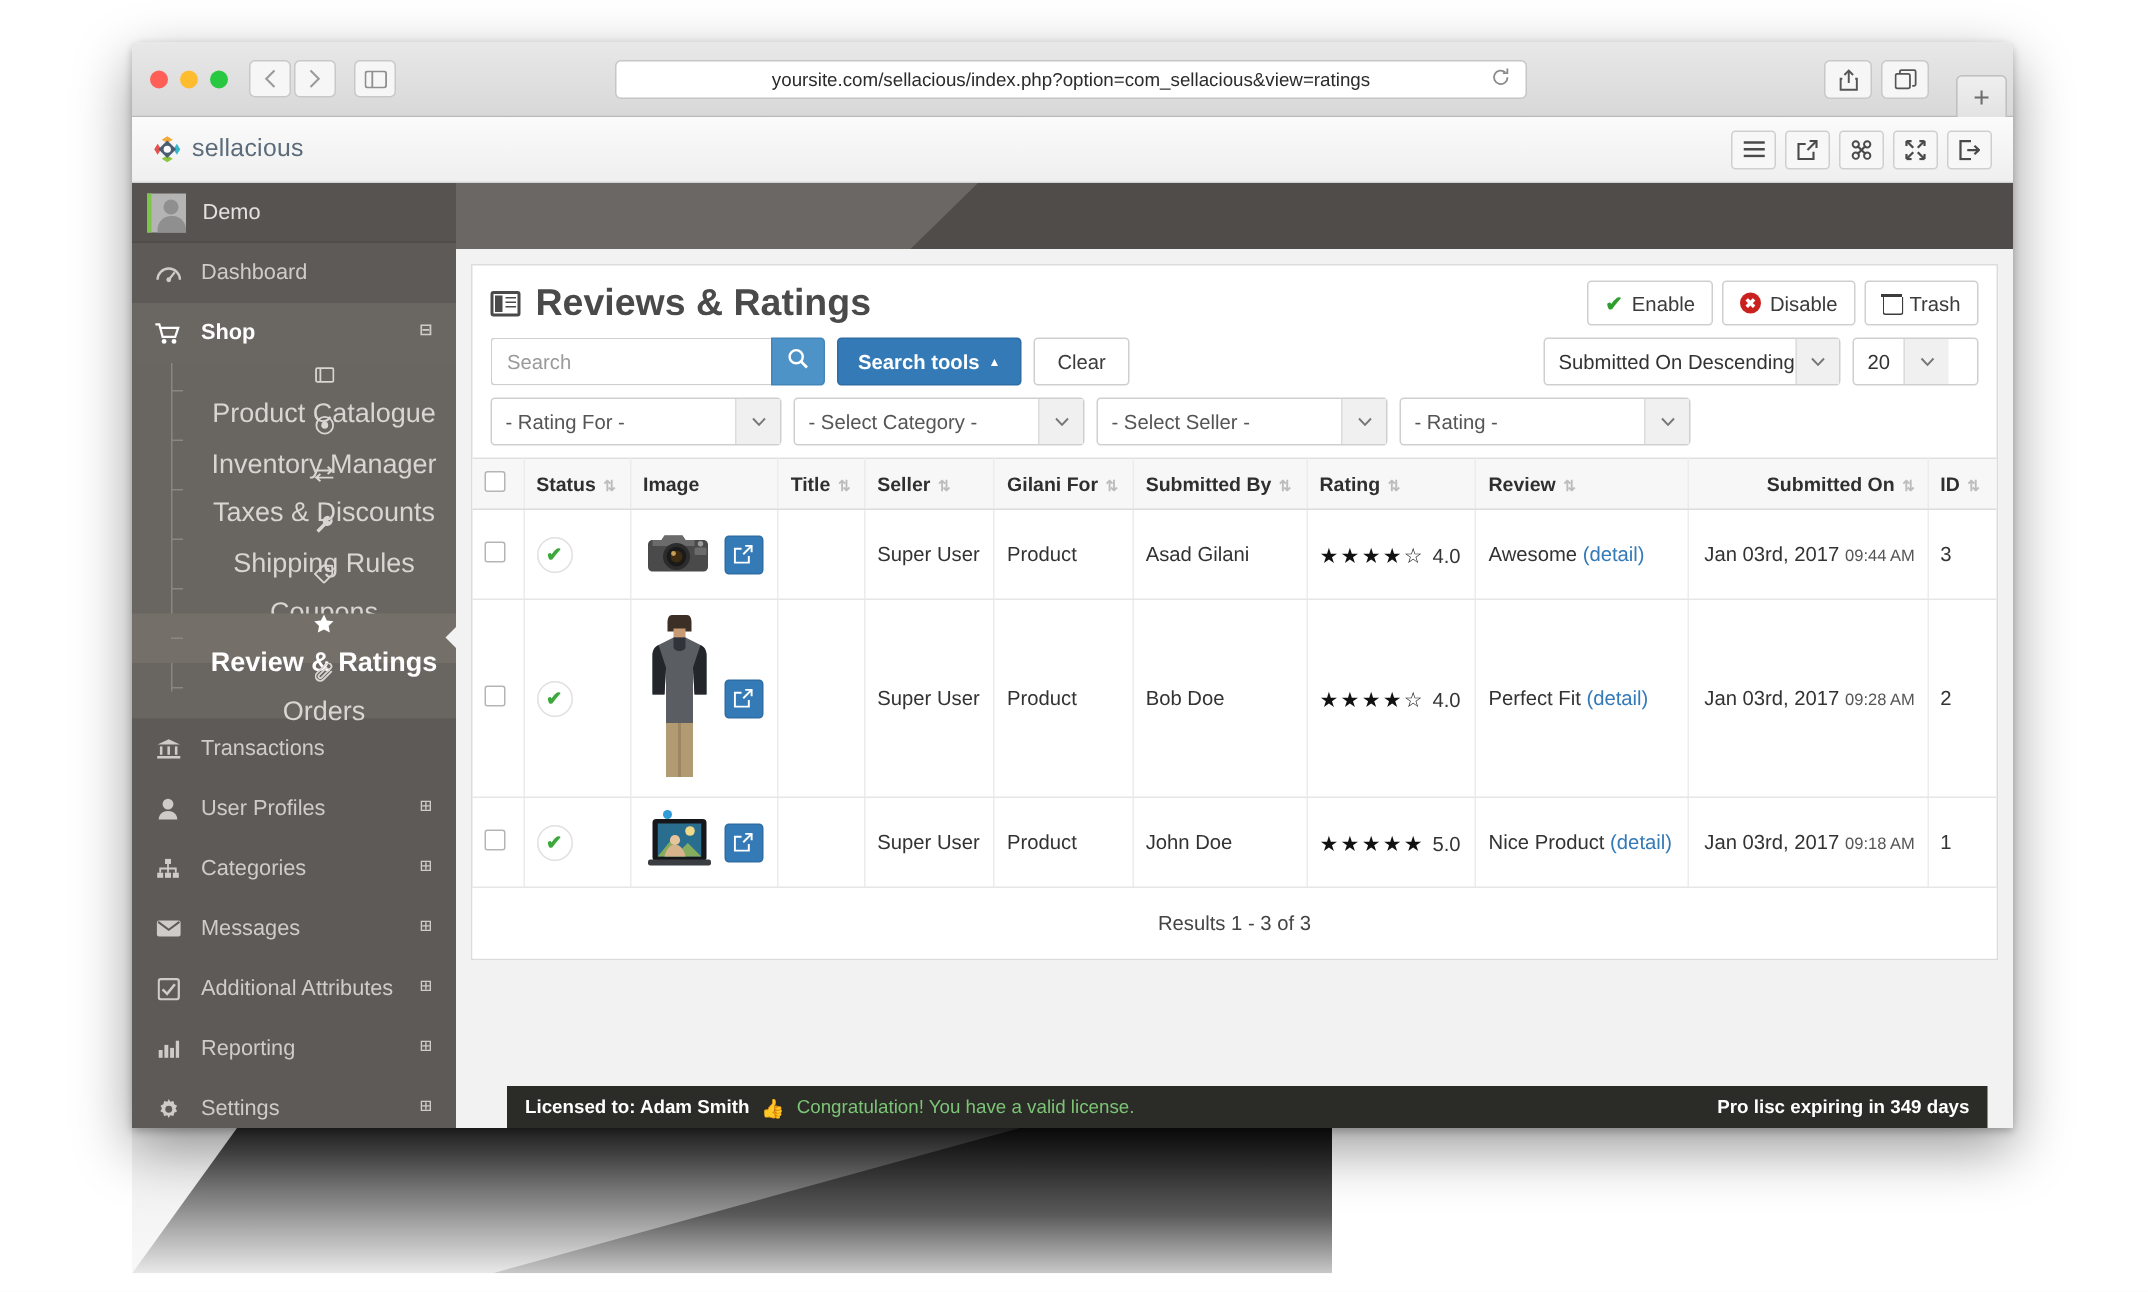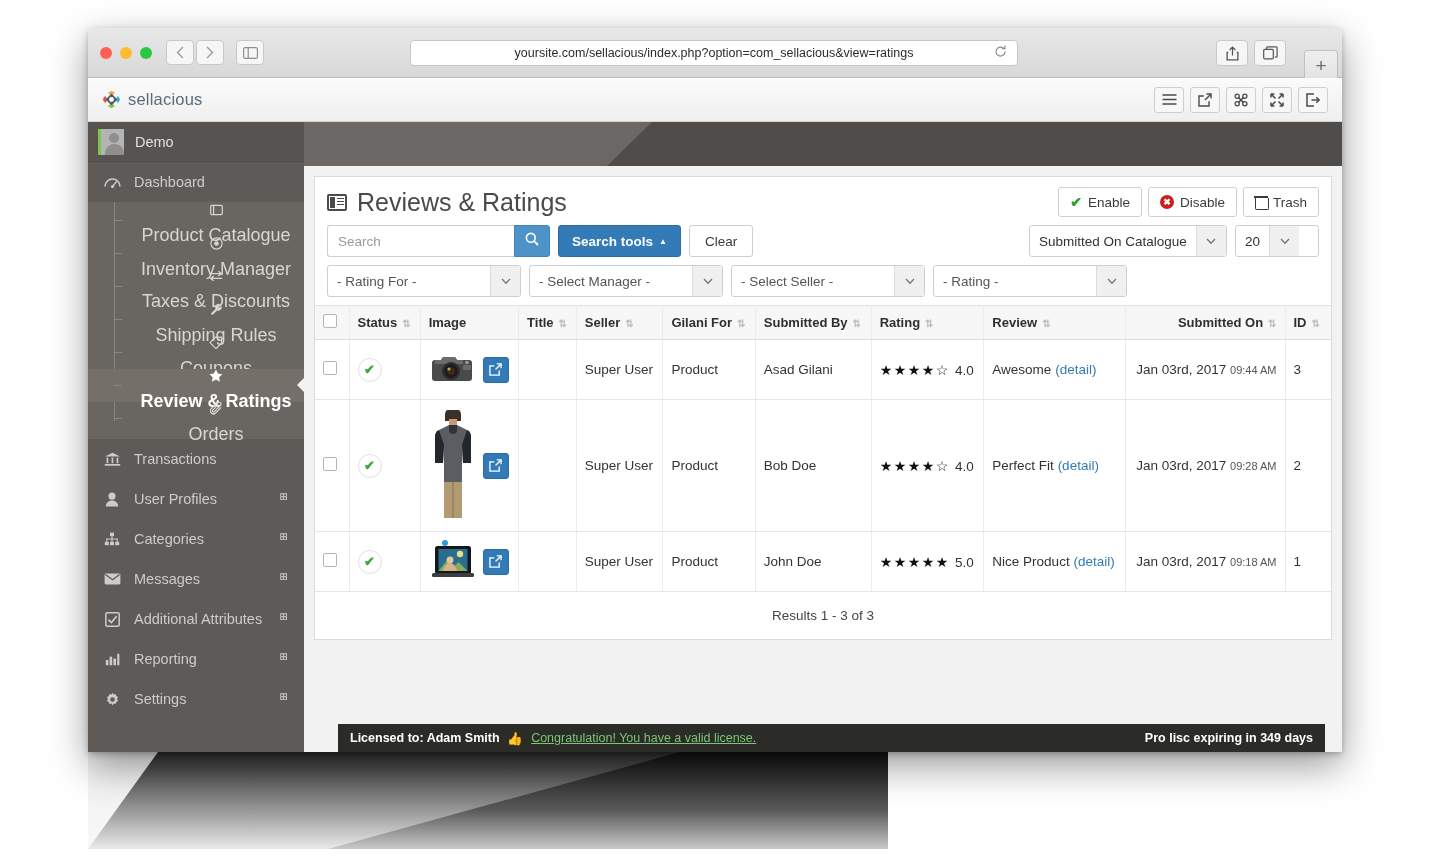--- a/index.html
+++ b/index.html
@@ -147,21 +147,21 @@
     background:#4f4c49;
     clip-path: polygon(55px 100%, 100px 0, 100% 0, 100% 100%);
   }
   .content { padding: 10px 10px 0 10px; }
   .card { background:#fff; border:1px solid #dcdcdc; }
 
   .pagehead {
     display:flex; align-items:center; padding: 10px 12px 8px 12px;
   }
   .pagetitle {
-    font-size: 25px; font-weight:normal; color:#4a4a4a;
+    font-size: 25px; font-weight:bold; color:#4a4a4a;
     display:flex; align-items:center; gap:10px;
   }
   .titleicon {
     width:20px;height:17px; border:2px solid #4a4a4a; border-radius:2px;
     display:block; position:relative;
   }
   .titleicon::before{
     content:""; position:absolute; left:1px; top:1px; width:5px; height:11px; background:#4a4a4a;
   }
   .titleicon::after{
@@ -262,21 +262,21 @@
   .tm { font-size:11px; color:#555; }
   .resultrow { text-align:center; padding: 16px; color:#444; font-size:13.5px; background:#fff; }
 
   
   .statusbar {
     position:absolute; left:216px; right:17px; bottom:0; height:28px;
     background:#2b2b27; display:flex; align-items:center; padding: 0 12px;
     color:#fff; font-size:12.5px; z-index:4;margin-left:34px;
   }
   .statusbar .lic { font-weight:bold; }
-  .statusbar .ok { color:#7cc576; margin-left:8px;text-decoration:underline; }
+  .statusbar .ok { color:#7cc576; margin-left:8px; }
   .statusbar .right { margin-left:auto; font-weight:bold; }
   .thumbsup { color:#7cc576; margin-left:8px; }
 
   
   .reflection {
     position:absolute; left:88px; top:752px; width:800px; height:97px;
     overflow:hidden;
   }
   .reflection .r1 {
     position:absolute; inset:0;
@@ -430,20 +430,31 @@
           <span class="ic">
             <svg width="17" height="14" viewBox="0 0 17 14">
                 <path d="M1 11.5a7.5 7.5 0 1 1 15 0" stroke="#cfcbc8" stroke-width="1.6" fill="none"></path>
                 <circle cx="8.5" cy="11.5" r="1.6" fill="#cfcbc8"></circle>
                 <line x1="8.5" y1="11.5" x2="12.5" y2="6.5" stroke="#cfcbc8" stroke-width="1.4"></line>
               </svg>
           </span>
           <span>Dashboard</span>
         </div>
 
+        <div class="navitem active-parent">
+          <span class="ic">
+            <svg width="18" height="15" viewBox="0 0 18 15">
+                <path d="M0.6 1.2h2.6l2.2 8.4h8.4l2-6H4.4" stroke="#fff" stroke-width="1.5" fill="none"></path>
+                <circle cx="6.4" cy="12.6" r="1.6" fill="#fff"></circle>
+                <circle cx="13" cy="12.6" r="1.6" fill="#fff"></circle>
+              </svg>
+          </span>
+          <span>Shop</span>
+          <span class="plus" style="border:none;font-size:13px;">⊟</span>
+        </div>
 
         <div class="subwrap">
           <div class="subitem">
             <span class="ic">
               <svg width="13" height="12" viewBox="0 0 13 12">
                   <rect x="0.7" y="1.4" width="11.6" height="9.2" rx="1" stroke="#d8d5d2" stroke-width="1.2" fill="none"></rect>
                   <line x1="3.6" y1="1.4" x2="3.6" y2="10.6" stroke="#d8d5d2" stroke-width="1.2"></line>
                 </svg>
             </span>
             <span>Product Catalogue</span>
@@ -628,21 +639,21 @@
               <div class="stoolsbtn">
                 <span>Search tools</span>
                 <span style="font-size:8px;">▲</span>
               </div>
               <div class="clearbtn">
                 <span>Clear</span>
               </div>
 
               <div class="rightsel">
                 <div class="selbox" style="width:198px;">
-                  <div class="val">Submitted On Catalogue</div>
+                  <div class="val">Submitted On Descending</div>
                   <div class="arrow">
                     <svg width="10" height="7" viewBox="0 0 10 7">
                         <path d="M1 1l4 4.2L9 1" stroke="#777" stroke-width="1.3" fill="none"></path>
                       </svg>
                   </div>
                 </div>
                 <div class="selbox" style="width:84px;">
                   <div class="val">20</div>
                   <div class="arrow">
                     <svg width="10" height="7" viewBox="0 0 10 7">
@@ -656,21 +667,21 @@
             <div class="filterrow2">
               <div class="selbox">
                 <div class="val">- Rating For -</div>
                 <div class="arrow">
                   <svg width="10" height="7" viewBox="0 0 10 7">
                       <path d="M1 1l4 4.2L9 1" stroke="#777" stroke-width="1.3" fill="none"></path>
                     </svg>
                 </div>
               </div>
               <div class="selbox">
-                <div class="val">- Select Manager -</div>
+                <div class="val">- Select Category -</div>
                 <div class="arrow">
                   <svg width="10" height="7" viewBox="0 0 10 7">
                       <path d="M1 1l4 4.2L9 1" stroke="#777" stroke-width="1.3" fill="none"></path>
                     </svg>
                 </div>
               </div>
               <div class="selbox">
                 <div class="val">- Select Seller -</div>
                 <div class="arrow">
                   <svg width="10" height="7" viewBox="0 0 10 7">

